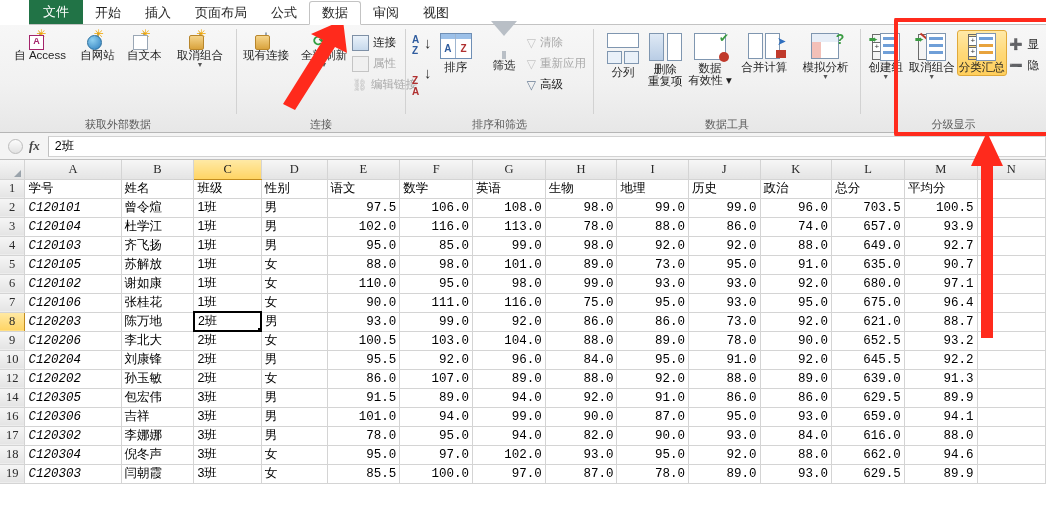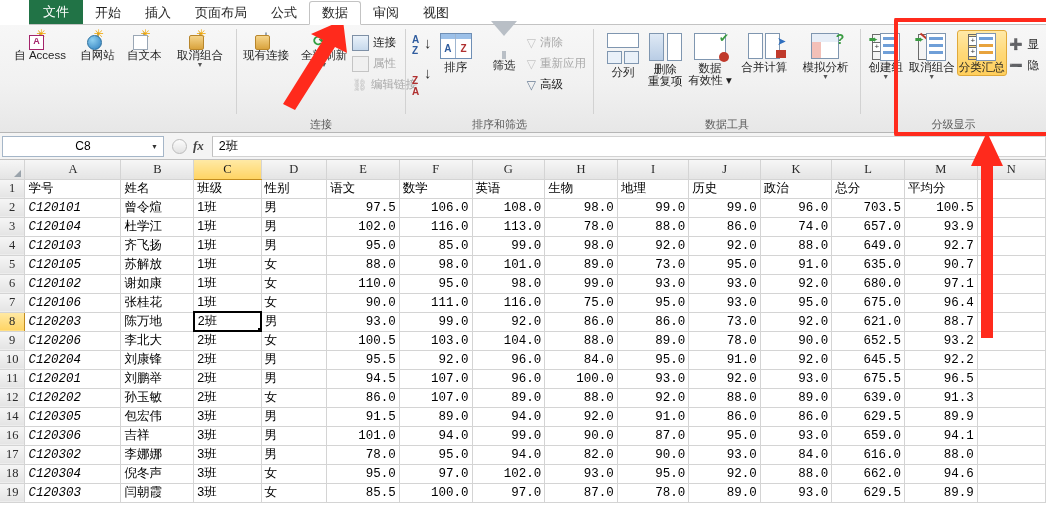--- a/index.html
+++ b/index.html
@@ -198,20 +198,21 @@
         <div class="bigbtn" style="width:62px;">
           <span class="ic">
             <span class="doc"><span class="star">✳</span>
               <span class="badge" style="background:linear-gradient(to bottom,#f5d48a,#d9a33d);border:1px solid #b8862c;border-radius:2px;"></span>
             </span>
           </span>
           <span class="lbl">取消组合</span>
           <span class="caret">▼</span>
         </div>
       </div>
+      <div class="group-title">获取外部数据</div>
     </div>
     <div class="gsep"></div>
 
     <div class="group" style="width:168px;">
       <div class="group-items">
         <div class="bigbtn wide">
           <span class="ic">
             <span class="doc">
               <span class="badge" style="background:linear-gradient(to bottom,#f5d48a,#d9a33d);border:1px solid #b8862c;border-radius:2px;"></span>
             </span>
@@ -402,24 +403,20 @@
             <span class="ic" style="color:#9a9a9a;font-size:11px;">➖</span>
             <span class="lbl">隐</span>
           </div>
         </div>
       </div>
       <div class="group-title">分级显示</div>
     </div>
   </div>
 
   <div class="fbar">
-    <div class="namebox">
-      <span>C8</span>
-      <span class="nb-caret">▼</span>
-    </div>
     <div class="fx-btns">
       <span class="fx-circle"></span>
       <span class="fx">fx</span>
     </div>
     <div class="fb-input">
       <span>2班</span>
     </div>
   </div>
 
   <div class="gridwrap">
@@ -625,37 +622,20 @@
             <td class="num">96.0</td>
             <td class="num">84.0</td>
             <td class="num">95.0</td>
             <td class="num">91.0</td>
             <td class="num">92.0</td>
             <td class="num">645.5</td>
             <td class="num">92.2</td>
             <td></td>
           </tr>
           <tr>
-            <th class="rowhead">11</th>
-            <td class="mono txt">C120201</td>
-            <td class="txt">刘鹏举</td>
-            <td class="txt">2班</td>
-            <td class="txt">男</td>
-            <td class="num">94.5</td>
-            <td class="num">107.0</td>
-            <td class="num">96.0</td>
-            <td class="num">100.0</td>
-            <td class="num">93.0</td>
-            <td class="num">92.0</td>
-            <td class="num">93.0</td>
-            <td class="num">675.5</td>
-            <td class="num">96.5</td>
-            <td></td>
-          </tr>
-          <tr>
             <th class="rowhead">12</th>
             <td class="mono txt">C120202</td>
             <td class="txt">孙玉敏</td>
             <td class="txt">2班</td>
             <td class="txt">女</td>
             <td class="num">86.0</td>
             <td class="num">107.0</td>
             <td class="num">89.0</td>
             <td class="num">88.0</td>
             <td class="num">92.0</td>

